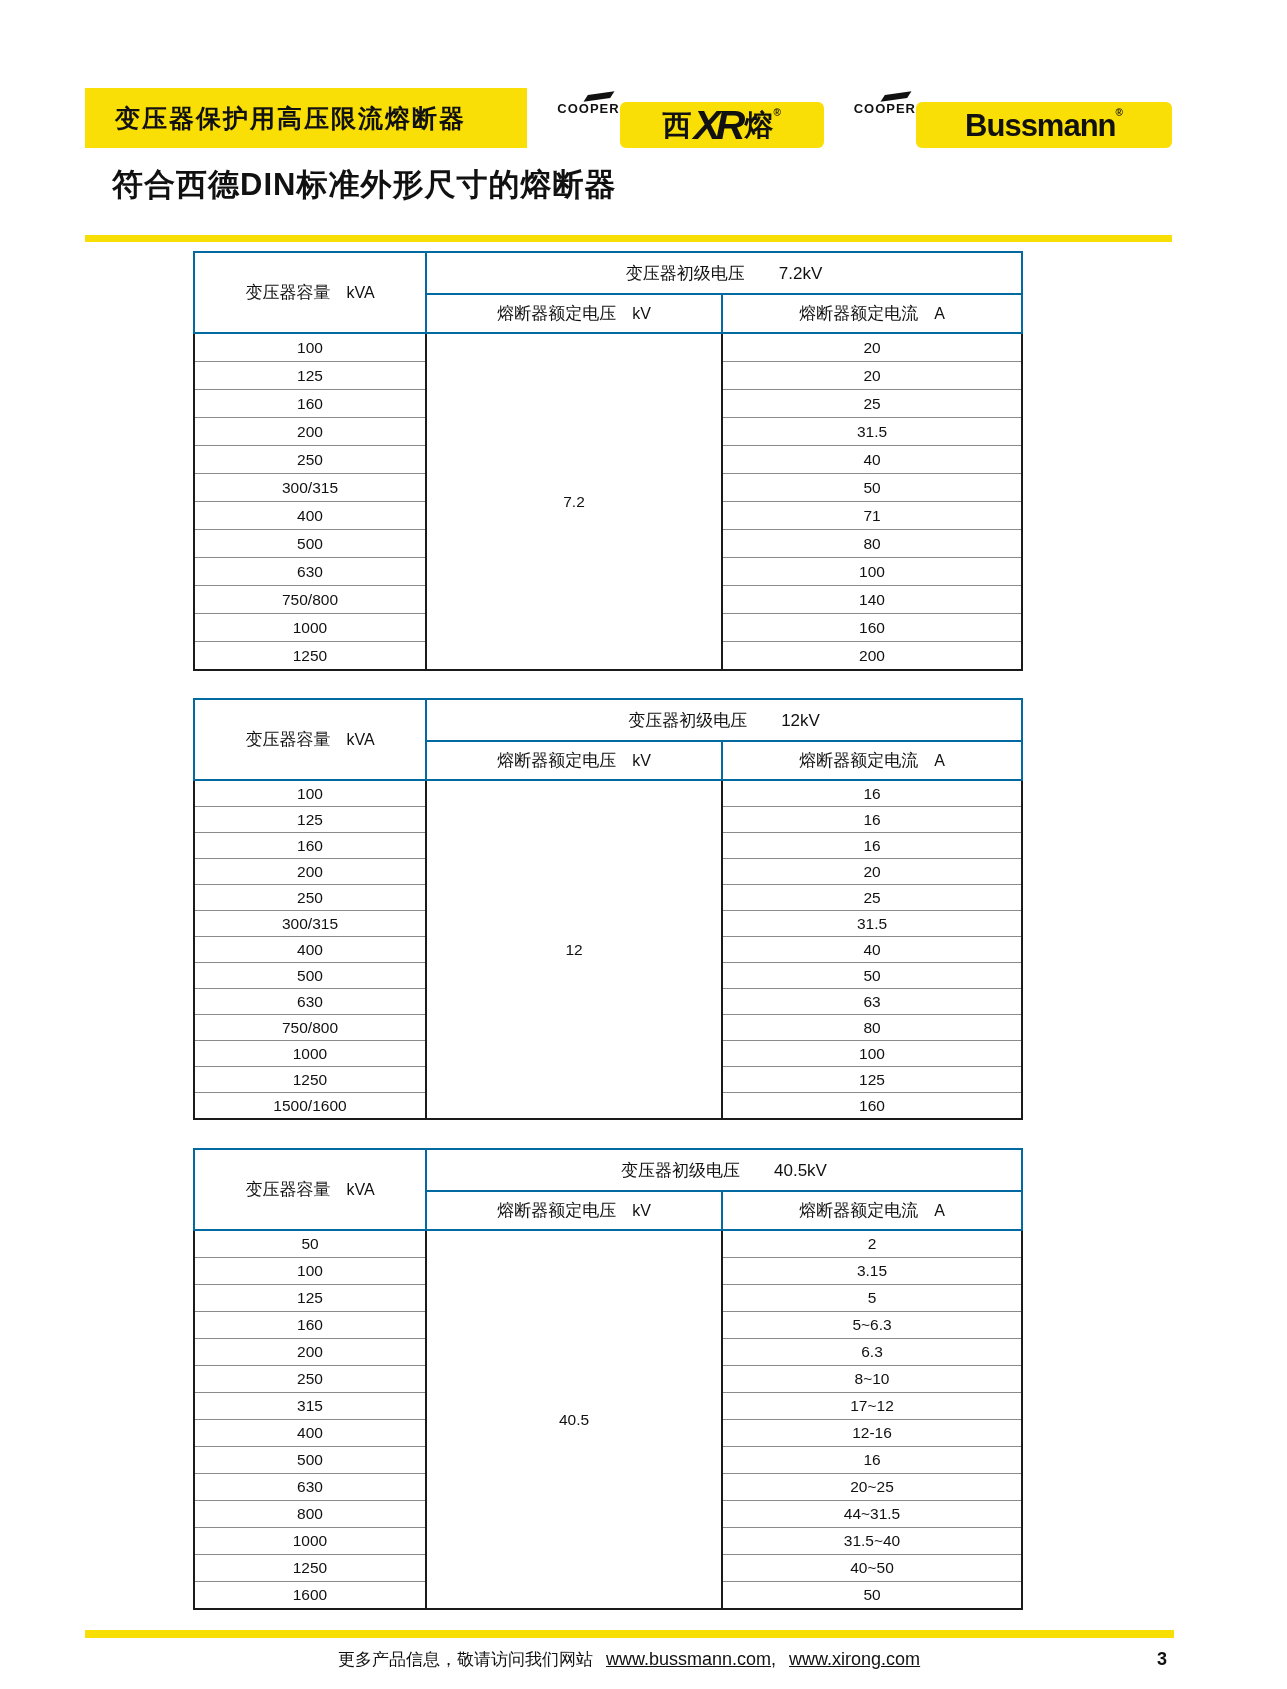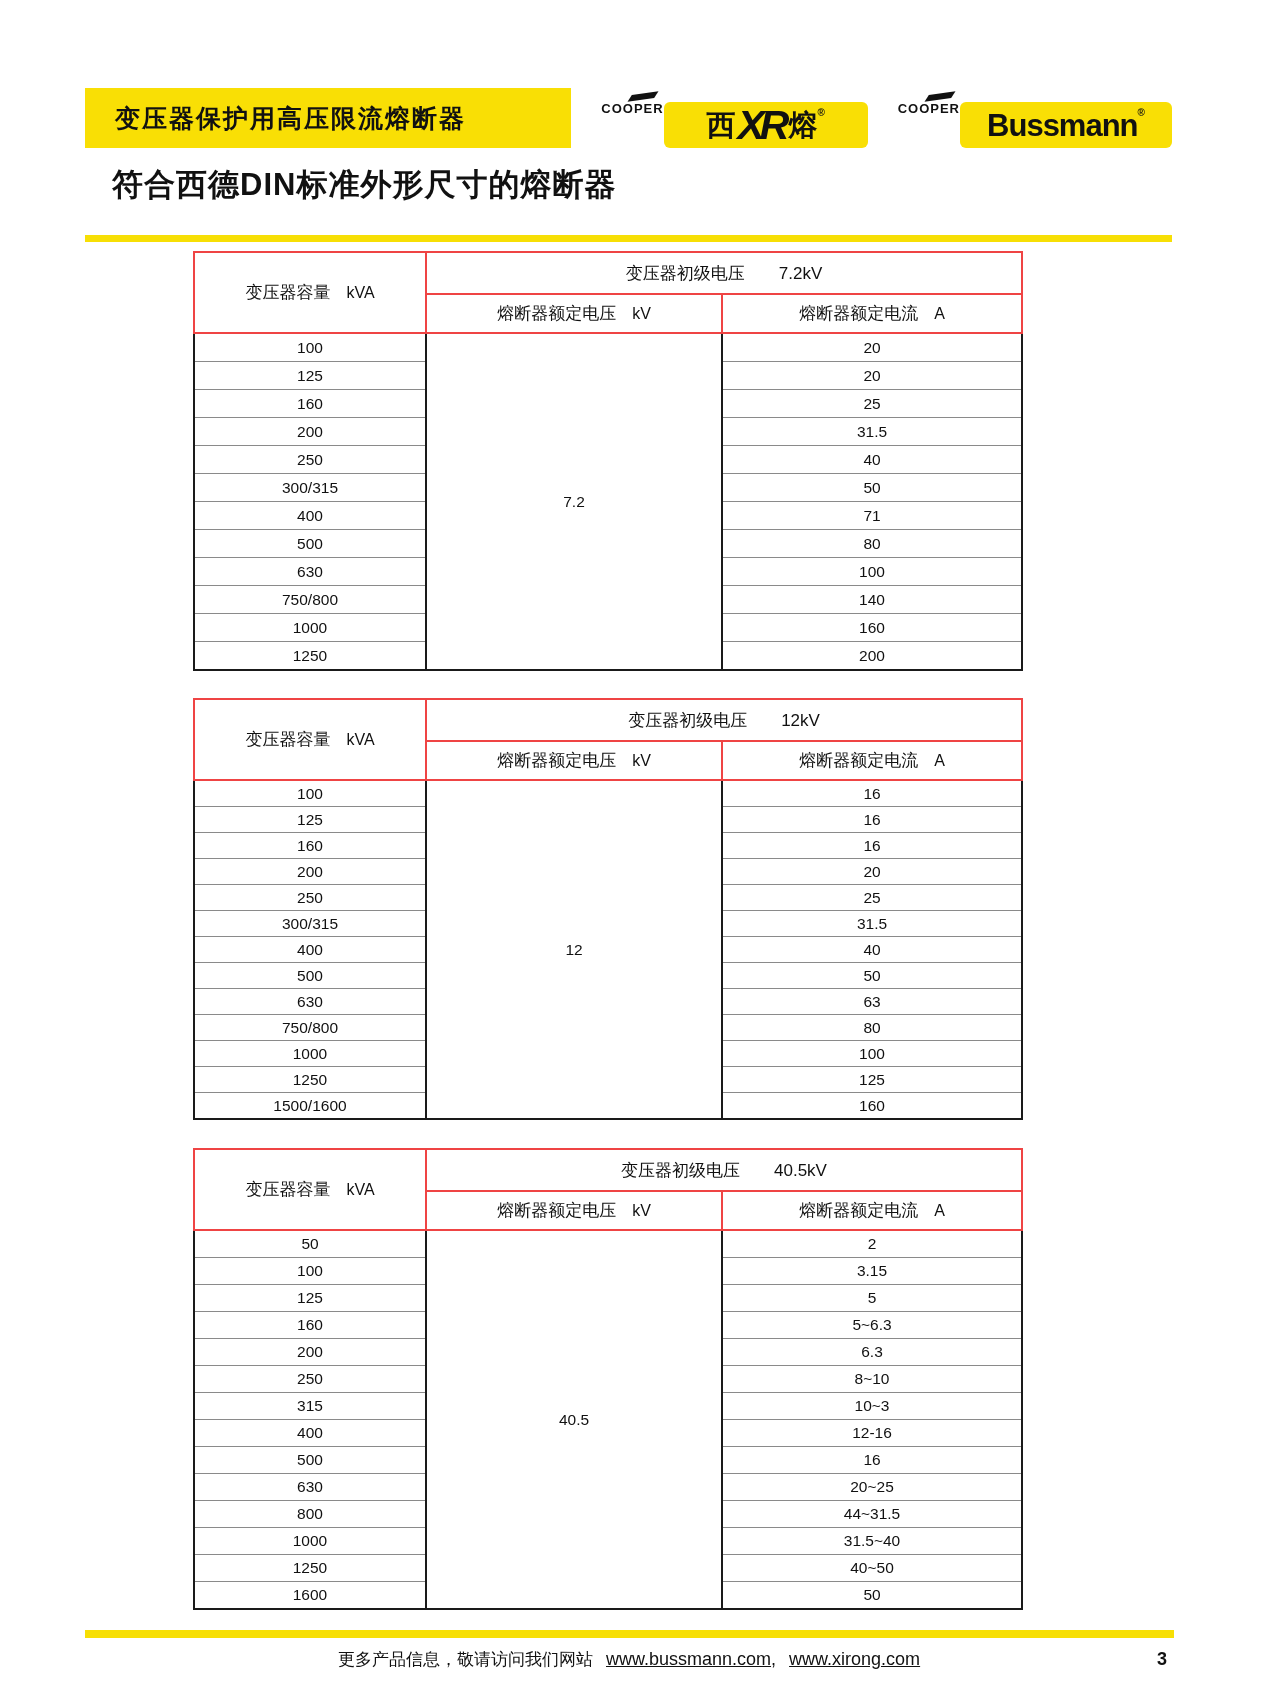--- a/index.html
+++ b/index.html
@@ -57,21 +57,21 @@
   }
   .logo-box {
     background:#F9DF05;
     border-radius:6px;
     height:46px;
     display:flex;
     align-items:center;
     justify-content:center;
   }
   .xr-box { width:204px; }
-  .bm-box { width:212px; }
+  .bm-box { width:256px; }
   .xr-cn { font-size:29px; font-weight:800; line-height:1; }
   .xr-mark {
     font-size:41px; font-weight:900; font-style:italic;
     letter-spacing:-5px; line-height:1; margin:0 4px 0 2px;
   }
   .bm-text { font-size:31px; font-weight:800; letter-spacing:-1px; line-height:1; }
   .reg { font-size:10px; font-weight:700; align-self:flex-start; margin-top:5px; }
 
   
   .page-title {
@@ -93,21 +93,21 @@
     margin-left:193px;
     width:828px;
     table-layout:fixed;
     border:2px solid #1a1a1a;
   }
   table.t1 { margin-top:9px; }
   table.t2 { margin-top:27px; }
   table.t3 { margin-top:28px; }
 
   .spec td { text-align:center; padding:0; vertical-align:middle; }
-  .spec thead td { border:2px solid #ef4444; }
+  .spec thead td { border:2px solid #0369a1; }
   .spec thead td.cap { height:78px; }
   .spec thead tr.r1 td.pv { height:40px; }
   .spec thead tr.r2 td { height:37px; }
 
   .spec tbody td {
     border-top:1px solid #8a8a8a;
     border-bottom:1px solid #8a8a8a;
     border-left:2px solid #1a1a1a;
     border-right:2px solid #1a1a1a;
   }
@@ -379,21 +379,21 @@
         <tr>
           <td>200</td>
           <td>6.3</td>
         </tr>
         <tr>
           <td>250</td>
           <td>8~10</td>
         </tr>
         <tr>
           <td>315</td>
-          <td>10~3</td>
+          <td>17~12</td>
         </tr>
         <tr>
           <td>400</td>
           <td>12-16</td>
         </tr>
         <tr>
           <td>500</td>
           <td>16</td>
         </tr>
         <tr>

